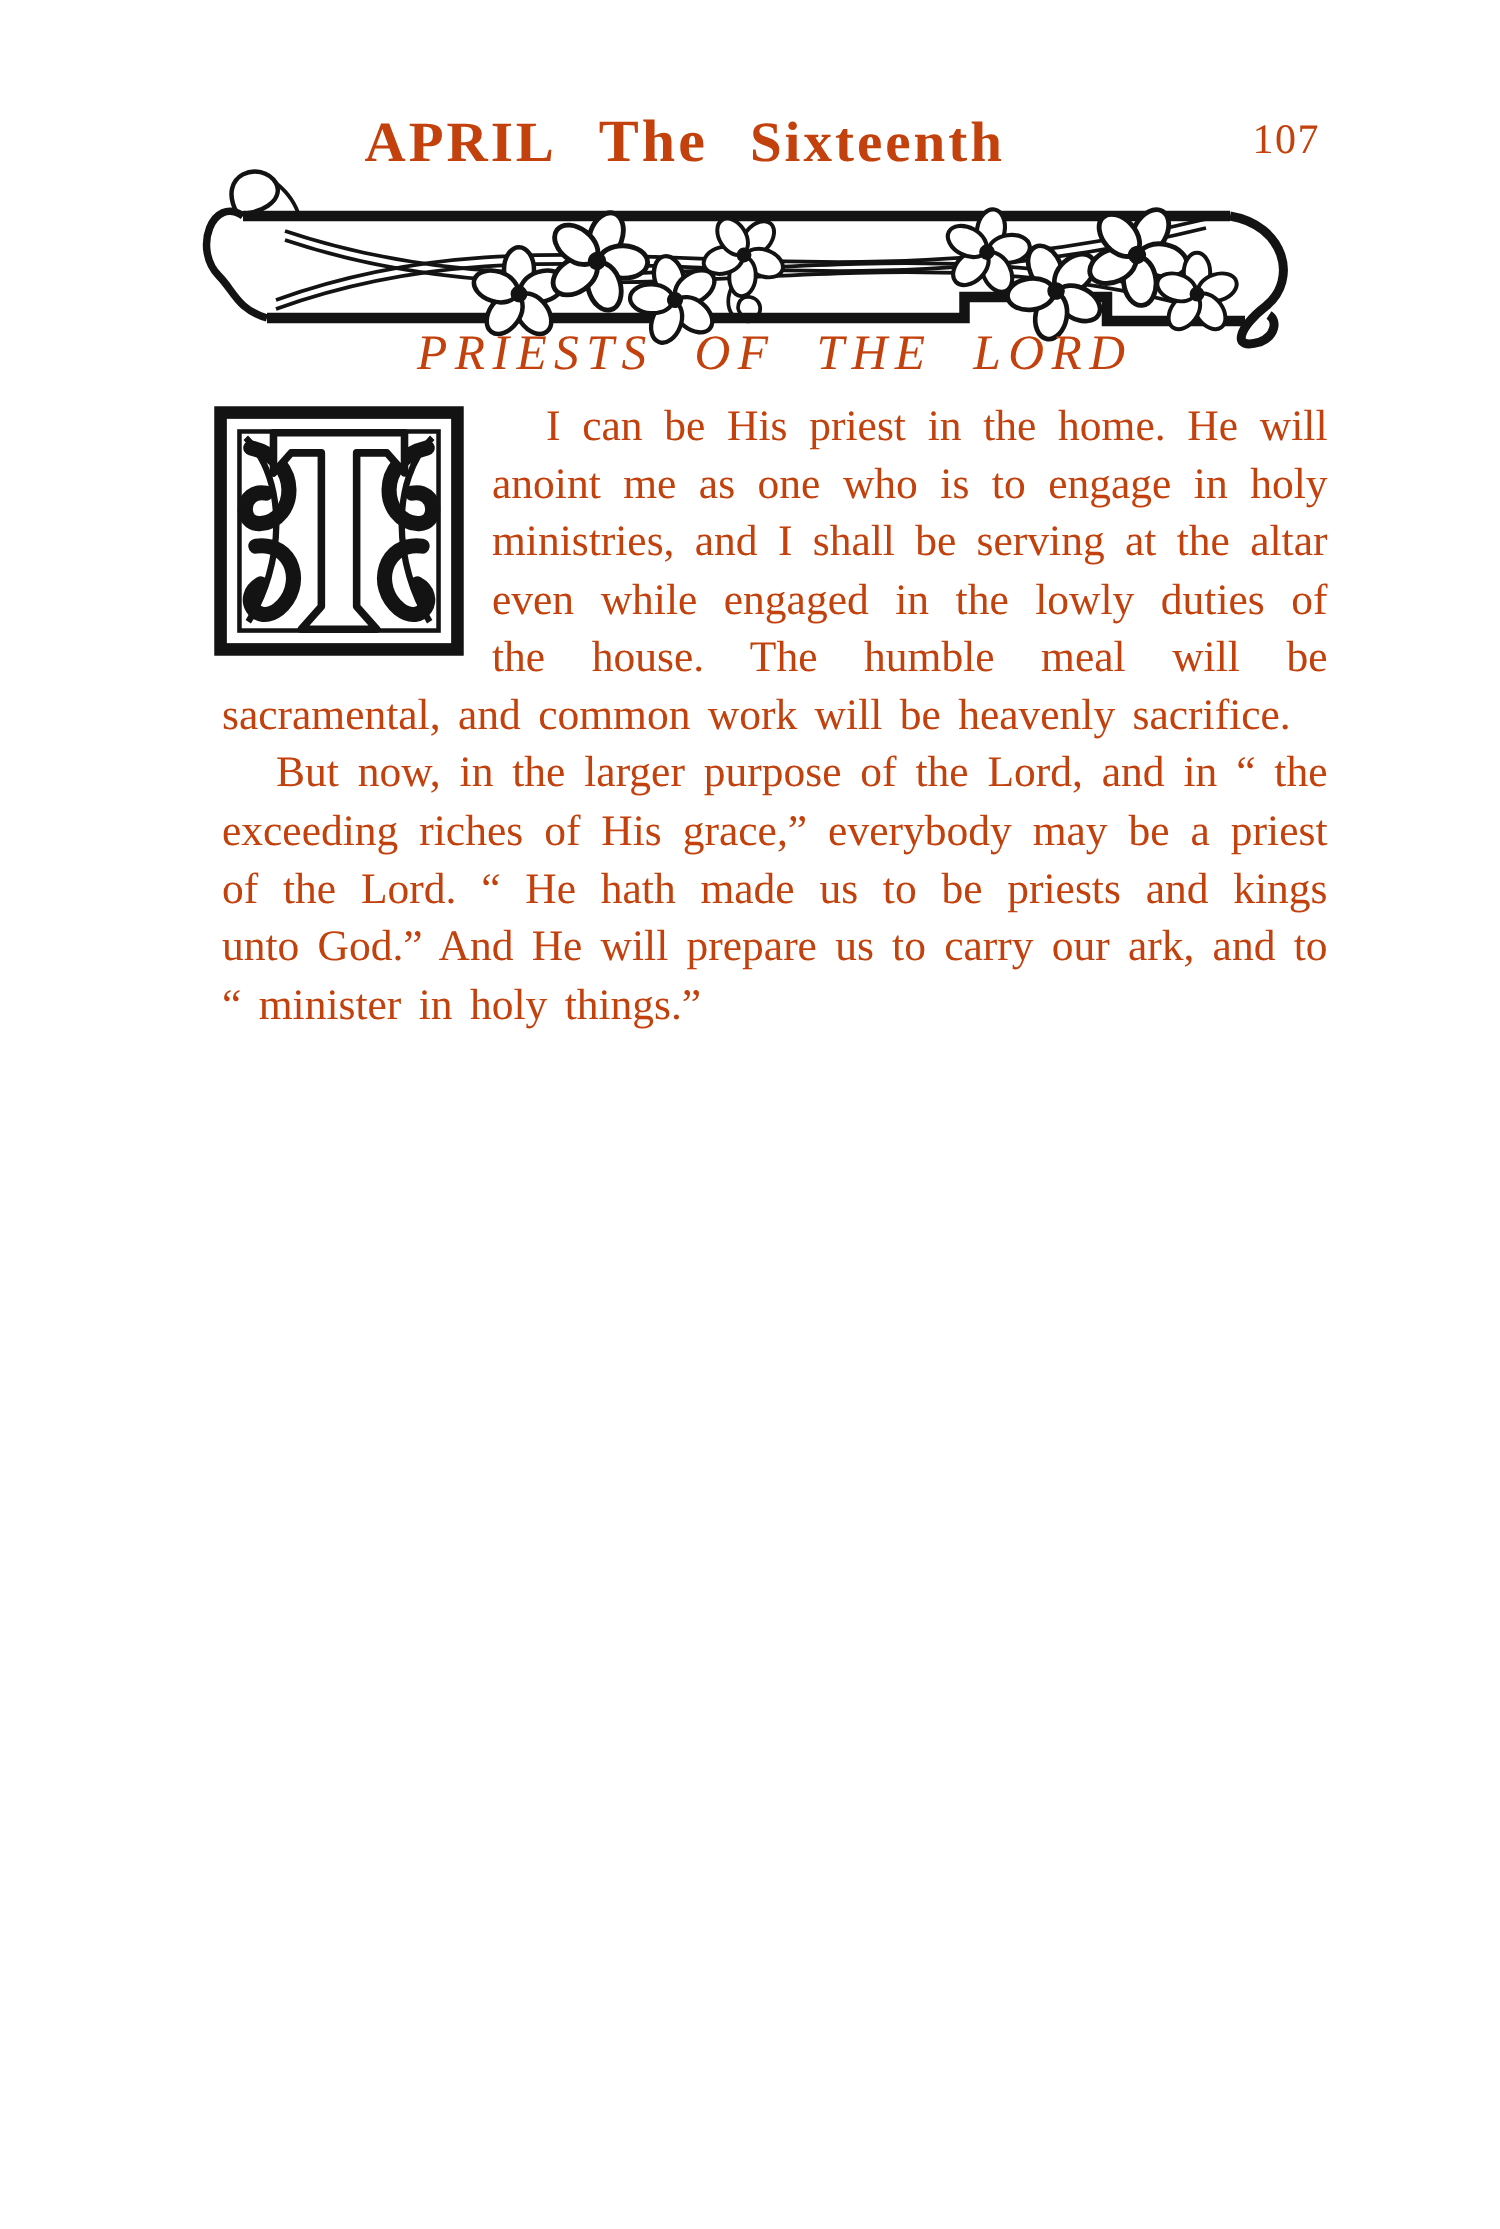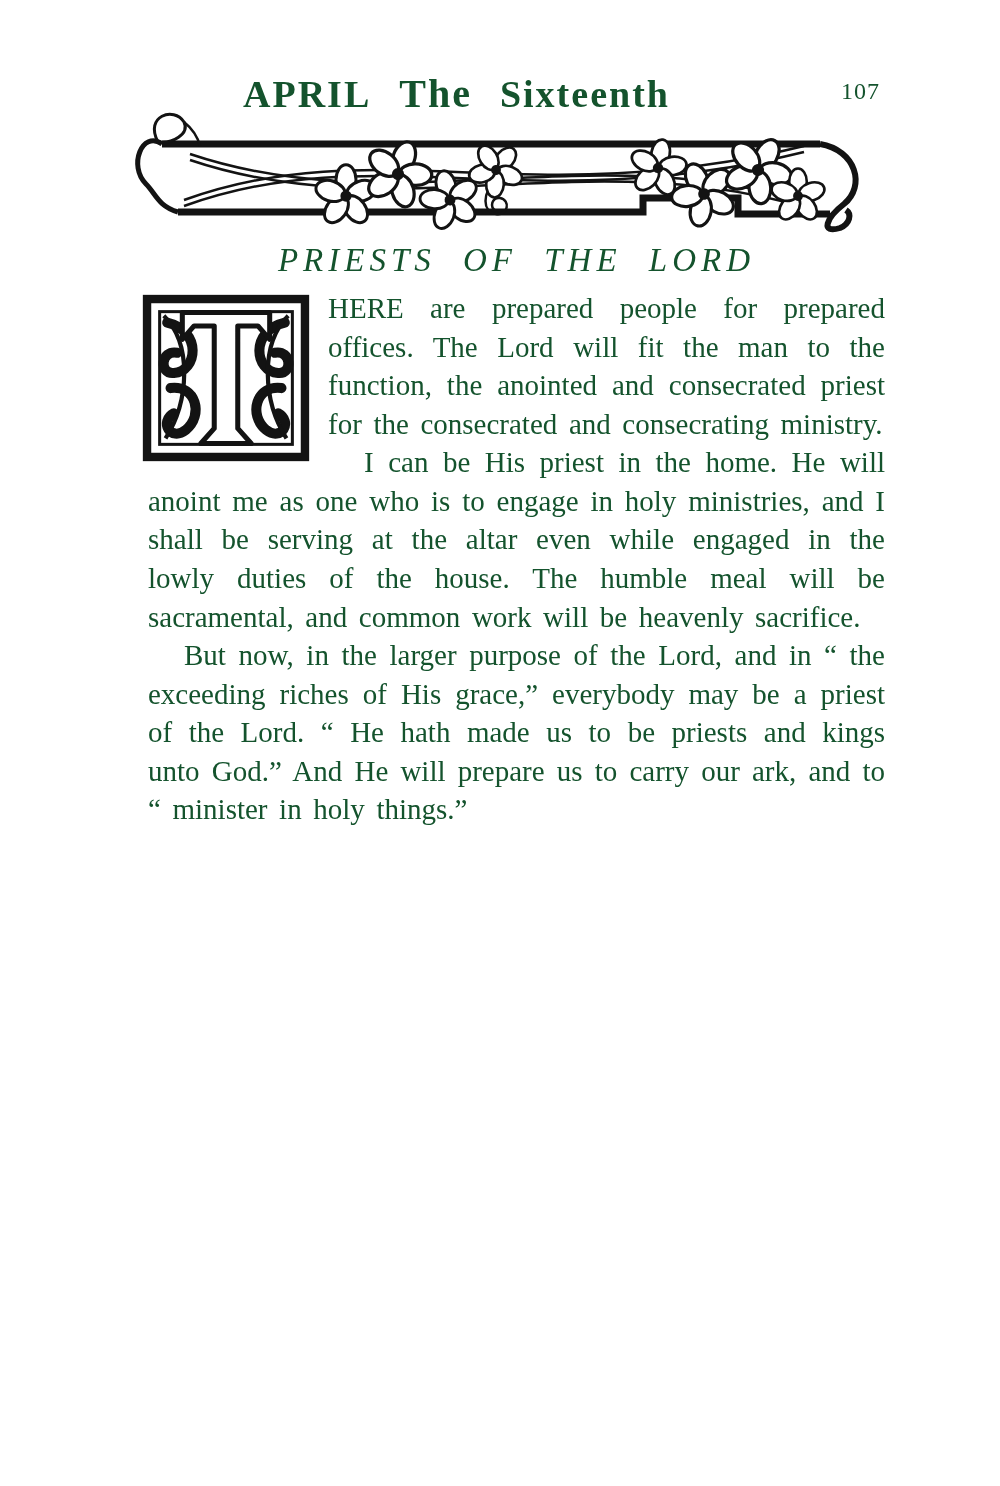--- a/index.html
+++ b/index.html
@@ -2,42 +2,42 @@
 <html><head>
 <meta charset="utf-8">
 <style>
   html, body { margin: 0; padding: 0; background: #e8e6e0; }
   .page {
     position: relative;
     width: 1000px;
     height: 1486px;
     margin: 0 auto;
     background: #ffffff;
-    color: #14532d;
+    color: #c2410c;
     font-family: "Liberation Serif", serif;
     overflow: hidden;
   }
   
   .running-head { position: absolute; top: 70px; left: 0; width: 100%; height: 52px; }
   .head-center {
     position: absolute; left: 243px; top: 0;
     font-weight: 700; font-size: 38px; letter-spacing: 2px; white-space: nowrap;
   }
   .head-center .word { display: inline-block; margin-right: 28px; }
   .head-center .word:last-child { margin-right: 0; }
   .head-article { font-size: 40px; }
   .page-number {
     position: absolute; right: 120px; top: 8px;
-    font-size: 24px; letter-spacing: 1px;
+    font-size: 28px; letter-spacing: 1px;
   }
   
   .ornament { position: absolute; left: 98px; top: 108px; width: 784px; height: 132px; }
   .ornament svg { width: 100%; height: 100%; display: block; }
   
-  .main { position: absolute; left: 148px; top: 242px; width: 737px; font-family: Liberation Serif, serif; }
+  .main { position: absolute; left: 148px; top: 218px; width: 737px; font-family: Liberation Serif, serif; }
   h1.title {
     margin: 0 0 10px 0;
     font-size: 33px; font-weight: 400; font-style: italic;
     text-align: center; letter-spacing: 5px; word-spacing: 14px;
   }
   .scripture {
     margin: 0 0 10px 0;
     font-size: 30px; font-style: italic; line-height: 1.32;
     text-indent: 34px; word-spacing: 0.22em; text-align: justify;
   }
@@ -121,20 +121,20 @@
             <rect x="10.5" y="10.5" width="79" height="79" fill="none" stroke="#131313" stroke-width="1.8"></rect>
 
             <path class="ink-stroke" stroke-width="6" stroke-linecap="round" d="M15,17 C36,22 33,46 19,47 C10,48 11,33 21,35"></path>
             <path class="ink-stroke" stroke-width="6" stroke-linecap="round" d="M17,56 C32,54 37,72 26,81 C17,88 10,76 19,71"></path>
             <path class="ink-stroke" stroke-width="6" stroke-linecap="round" d="M85,17 C64,22 67,46 81,47 C90,48 89,33 79,35"></path>
             <path class="ink-stroke" stroke-width="6" stroke-linecap="round" d="M83,56 C68,54 63,72 74,81 C83,88 90,76 81,71"></path>
             <path class="ink-stroke" stroke-width="2.5" d="M13,13 C30,30 28,64 14,86 M87,13 C70,30 72,64 86,86"></path>
 
             <path d="M24,11 L76,11 L76,27 L69,19 L57,19 L57,80 L65,89 L35,89 L43,80 L43,19 L31,19 L24,27 Z" fill="#ffffff" stroke="#131313" stroke-width="3" stroke-linejoin="round"></path>
           </svg>
-        </span><span>HERE are prepared people for prepared offices. The Lord will fit the man to the function, the anointed and consecrated priest for the consecrated and consecrating ministry.</span>
+        </span>
       </p>
       <p>I can be His priest in the home. He will anoint me as one who is to engage in holy ministries, and I shall be serving at the altar even while engaged in the lowly duties of the house. The humble meal will be sacramental, and common work will be heavenly sacrifice.</p>
       <p>But now, in the larger purpose of the Lord, and in “ the exceeding riches of His grace,” everybody may be a priest of the Lord. “ He hath made us to be priests and kings unto God.” And He will prepare us to carry our ark, and to “ minister in holy things.”</p>
     </div>
   </div>
 
 </div>
 
 </body></html>

